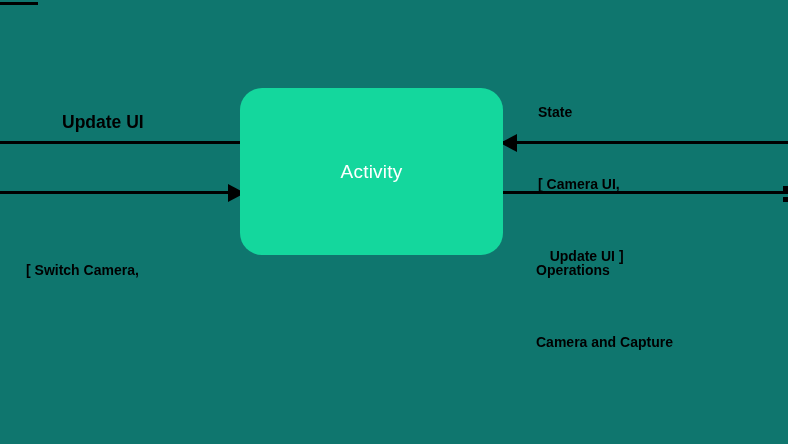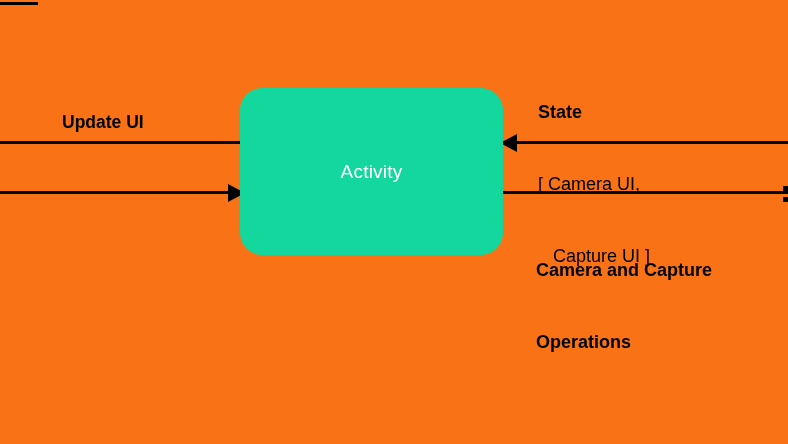--- a/index.html
+++ b/index.html
@@ -4,21 +4,21 @@
 <style>
   html, body {
     margin: 0;
     padding: 0;
     background: #ffffff;
   }
   #canvas {
     position: relative;
     width: 788px;
     height: 444px;
-    background: #f97316;
+    background: #0f766e;
     overflow: hidden;
     font-family: "Liberation Sans", sans-serif;
     color: #000000;
   }
 
   
   .top-bar {
     position: absolute;
     left: 0px;
     top: 2px;
@@ -93,32 +93,32 @@
     position: absolute;
     background: #000000;
     z-index: 2;
   }
   #frag-a { left: 783px; top: 186px; width: 5px; height: 5px; }
   #frag-b { left: 783px; top: 197px; width: 5px; height: 5px; }
 
   
   .txt {
     position: absolute;
-    font-size: 18px;
+    font-size: 14px;
     line-height: 24px;
     white-space: pre;
     z-index: 4;
   }
   .txt .hdr {
     font-weight: bold;
     display: block;
   }
   .txt .ln {
     display: block;
-    font-weight: normal;
+    font-weight: bold;
   }
   .label-bold {
     position: absolute;
     font-size: 17.5px;
     font-weight: bold;
     z-index: 4;
     white-space: pre;
   }
 
   #label-update-ui { left: 62px;  top: 112px; }
@@ -133,45 +133,46 @@
 
   <div class="top-bar"></div>
 
   <div class="line" id="line-update-ui"></div>
   <div class="label-bold" id="label-update-ui">Update UI</div>
 
   <div class="line" id="line-actions"></div>
   <div class="arrow-right" id="arrow-actions"></div>
 
   <div class="txt" id="block-actions">
+    <span class="ln">[ Switch Camera,</span>
     
     
     
   </div>
 
   <div class="node">
     <div class="node-label">Activity</div>
   </div>
 
   <div class="line" id="line-state"></div>
   <div class="arrow-left" id="arrow-state"></div>
 
   <div class="txt" id="block-state">
     <span class="hdr">State</span>
     <span class="ln">[ Camera UI,</span>
-    <span class="ln">   Capture UI ]</span>
+    <span class="ln">   Update UI ]</span>
   </div>
 
   <div class="line" id="line-operations"></div>
   <div class="frag" id="frag-a"></div>
   <div class="frag" id="frag-b"></div>
 
   <div class="txt" id="block-ops">
+    <span class="hdr">Operations</span>
     <span class="hdr">Camera and Capture</span>
-    <span class="hdr">Operations</span>
     
     
     
     
     
   </div>
 
 </div>
 
 </body></html>

